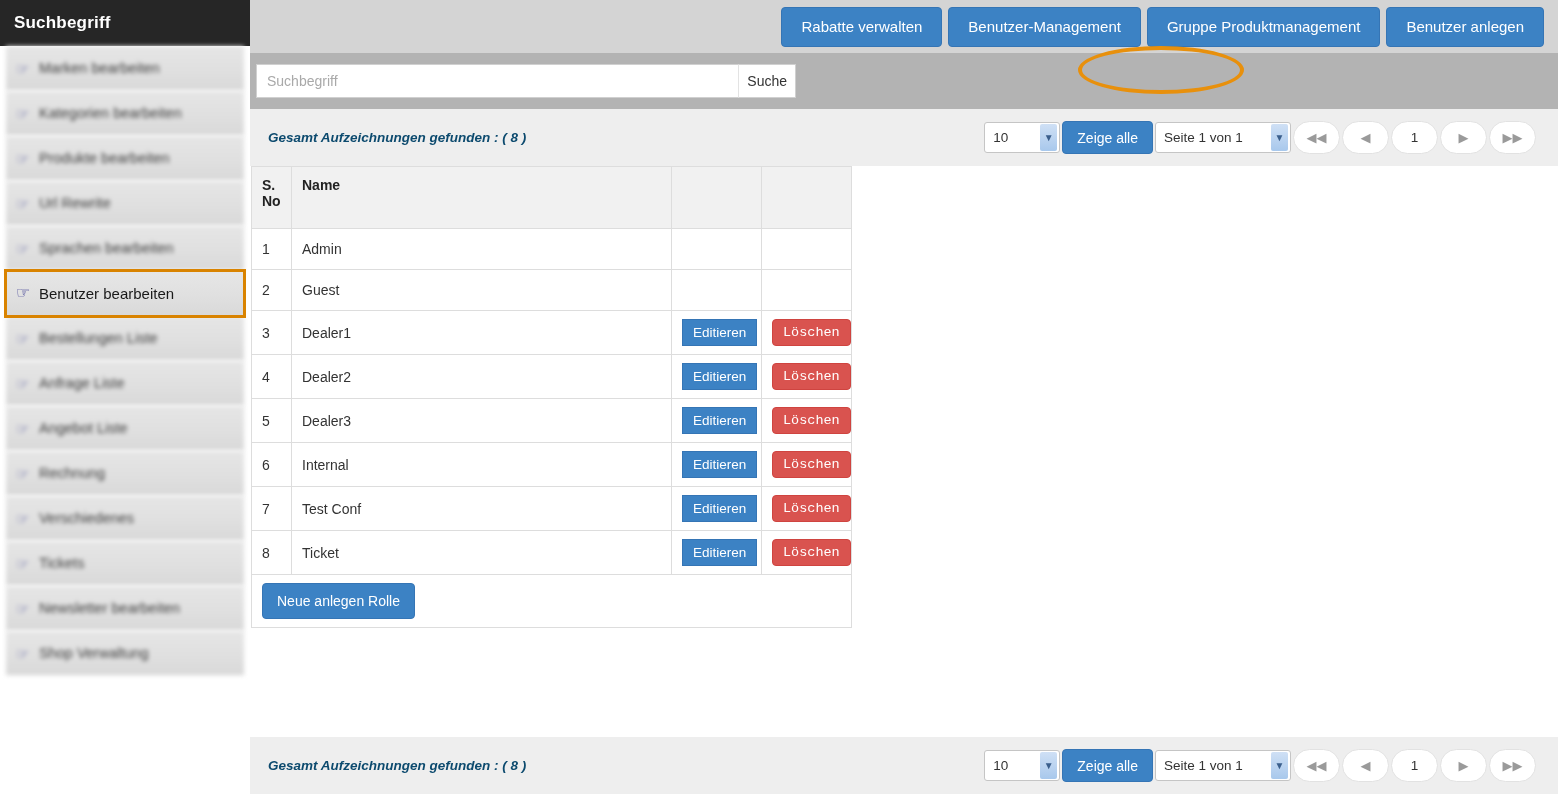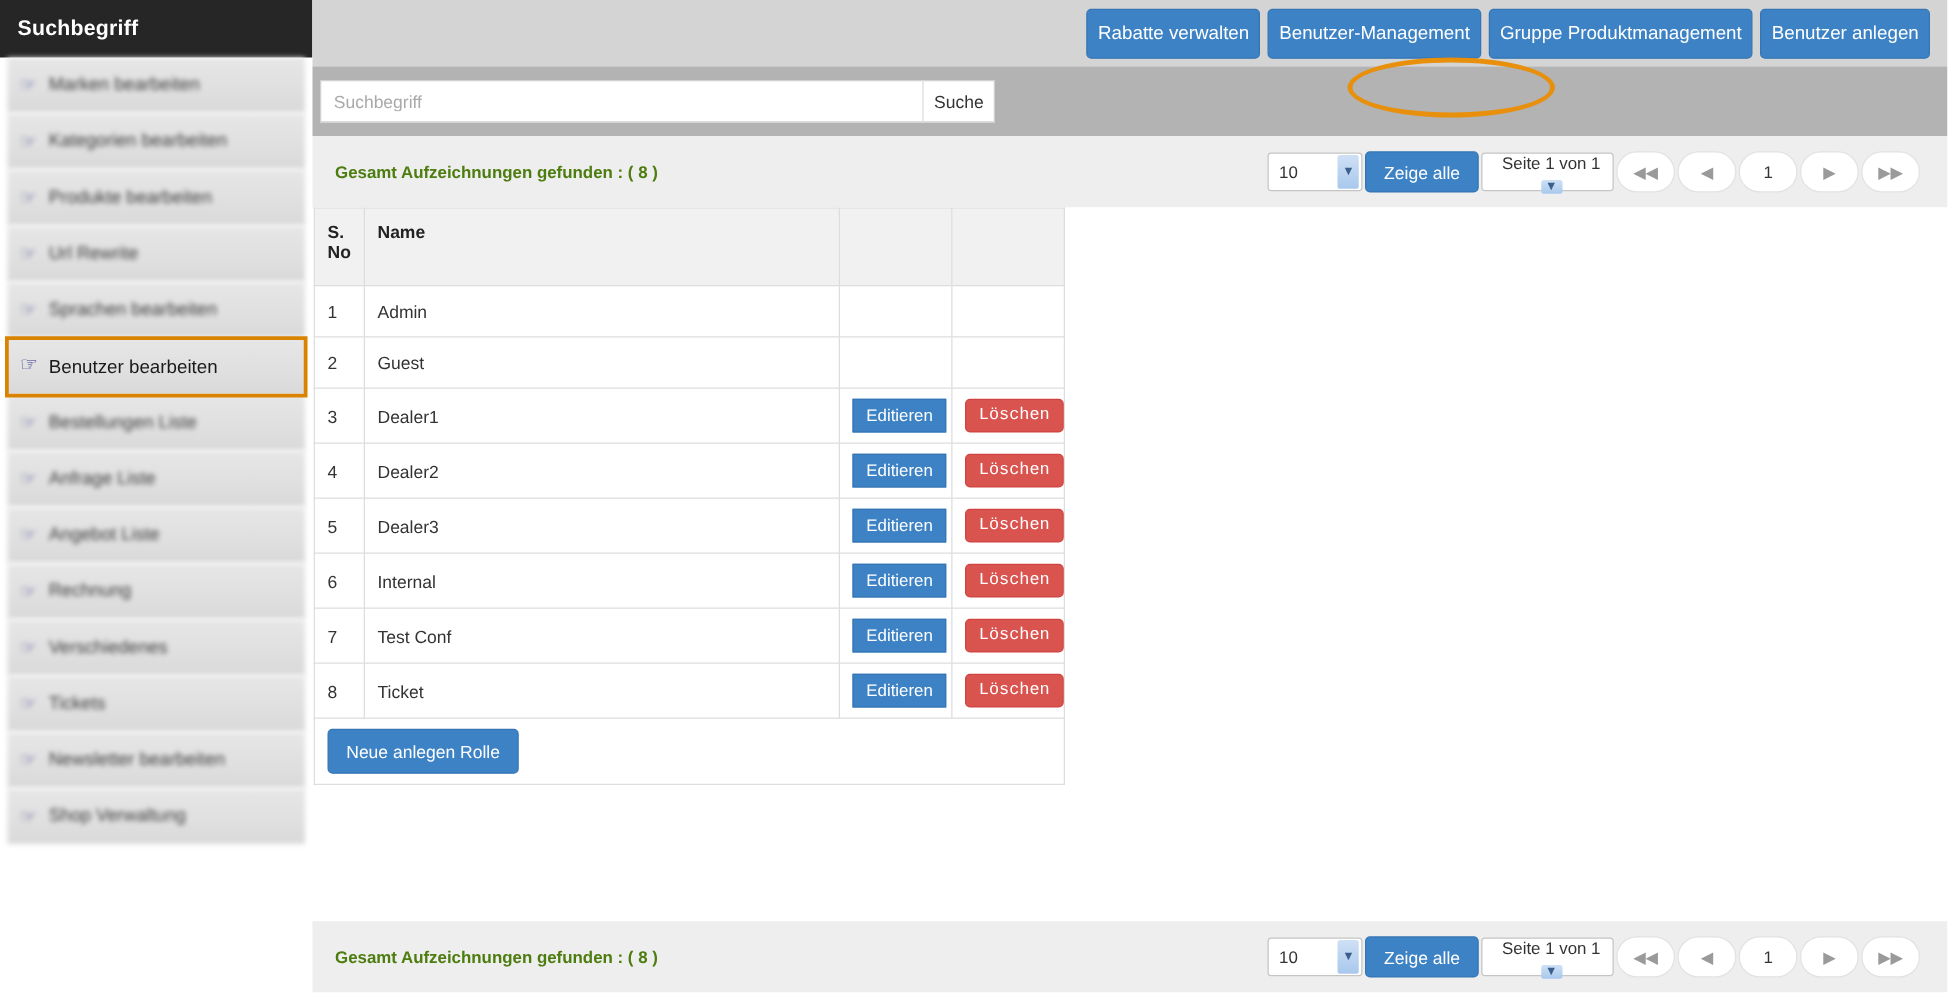--- a/index.html
+++ b/index.html
@@ -96,21 +96,21 @@
     position: relative;
   }
   .tab-btn {
     background: #3c82c4;
     border: 1px solid #3575b5;
     color: #ffffff;
     font-size: 15px;
     font-family: "Liberation Sans", sans-serif;
     border-radius: 4px;
     height: 40px;
-    padding: 0 8px;
+    padding: 0 19px;
     cursor: pointer;
     white-space: nowrap;
     text-align: right;
   }
   .tab-btn.active {
     background: #2e6da4;
     outline: 2px dotted #ffffff;
     outline-offset: -3px;
   }
   .tab-highlight {
@@ -160,40 +160,40 @@
   
   .pager {
     background: #eeeeee;
     height: 57px;
     display: flex;
     align-items: center;
     justify-content: space-between;
     padding: 0 22px 0 18px;
   }
   .pager.bottom { margin-top: auto; }
-  .pager-label { font-size: 13.5px; font-weight: bold; color: #4d7c0f; }
+  .pager-label { font-size: 13.5px; font-weight: bold; color: #0c4a6e; font-style: italic; }
   .pager-controls { display: flex; align-items: center; gap: 2px; }
   .sel {
     height: 31px;
     border: 1px solid #c5c5c5;
     border-radius: 3px;
     background: #ffffff;
     font-family: "Liberation Sans", sans-serif;
     font-size: 13.5px;
     color: #333;
     padding: 0 2px 0 8px;
     cursor: pointer;
     position: relative;
     display: flex;
     align-items: center;
     justify-content: space-between;
     gap: 6px;
   }
   .sel.small { width: 76px; }
-  .sel.wide { width: 106px; flex-direction: column; }
+  .sel.wide { width: 136px; }
   .sel .caret-box {
     width: 17px; height: 27px;
     background: linear-gradient(to bottom,#cfe0f5,#a8c8ec);
     border-radius: 2px;
     display: flex; align-items: center; justify-content: center;
     color: #3b5f8c; font-size: 10px;
   }
   .zeige-btn {
     height: 33px;
     background: #3c82c4;

